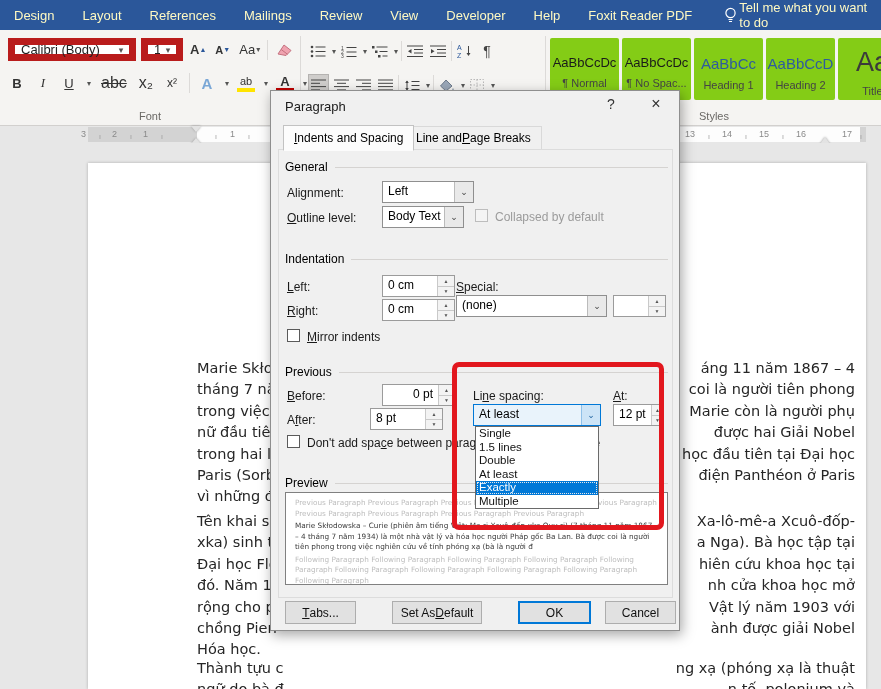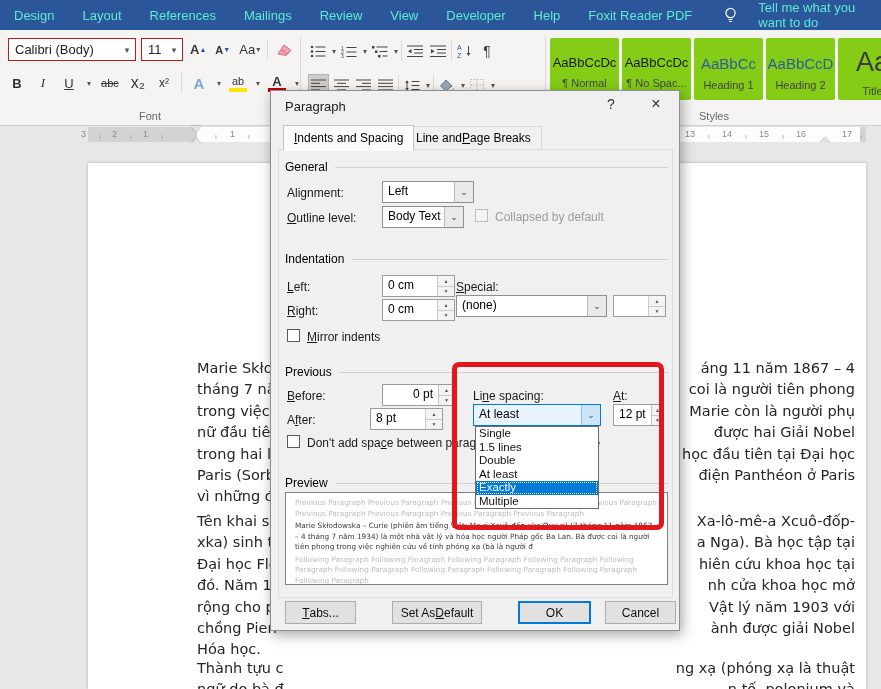--- a/index.html
+++ b/index.html
@@ -1,34 +1,34 @@
 <!DOCTYPE html>
 <html><head>
 <meta charset="utf-8">
 <style>
   * { margin:0; padding:0; box-sizing:border-box; }
   html,body { width:881px; height:689px; overflow:hidden; }
   body { font-family:"Liberation Sans", sans-serif; background:#e7e7e7; position:relative; }
   .abs { position:absolute; }
 
   
-  .menubar { position:absolute; left:0; top:0; width:881px; height:30px; background:#2b579a; display:flex; align-items:center; color:#5eead4; font-size:13px; }
+  .menubar { position:absolute; left:0; top:0; width:881px; height:30px; background:#2b579a; display:flex; align-items:center; color:#fef9c3; font-size:13px; }
   .menutabs { display:flex; height:100%; align-items:center; }
   .menutab { padding:0 14px; height:100%; display:flex; align-items:center; cursor:pointer; white-space:nowrap; }
-  .tellme { display:flex; align-items:center; gap:21px; margin-left:18px; }
+  .tellme { display:flex; align-items:center; gap:2px; margin-left:18px; }
 
   
   .ribbon { position:absolute; left:0; top:30px; width:881px; height:96px; background:#f5f4f2; border-bottom:1px solid #d2d0ce; }
   .vsep { position:absolute; top:6px; width:1px; height:82px; background:#dcdad8; }
   .grouplabel { position:absolute; bottom:3px; width:100%; text-align:center; font-size:11px; color:#6a6865; }
   .rrow { position:absolute; display:flex; align-items:center; gap:5px; color:#444; }
   .rbtn { display:flex; align-items:center; justify-content:center; min-width:18px; height:22px; padding:0 2px; font-size:13px; color:#333; }
   .rbtn.active { background:#cfcdcb; border:1px solid #b5b3b1; }
   .dd { font-size:8px; color:#555; margin-left:1px; }
-  .combobox { background:#fff; border:1px solid #b91c1c; height:23px; display:flex; align-items:center; font-size:13px; color:#222; }
+  .combobox { background:#fff; border:7px solid #b91c1c; height:23px; display:flex; align-items:center; font-size:13px; color:#222; }
   .combobox .val { padding:0 6px; flex:1; white-space:nowrap; overflow:hidden; }
   .combobox .arr { width:16px; text-align:center; font-size:9px; color:#555; }
   .isep { width:1px; height:20px; background:#dcdad8; }
 
   
   .cards { position:absolute; left:3px; top:8px; display:flex; gap:3px; }
   .card { width:69px; height:62px; background:#84cc16; border:1px solid transparent; border-radius:2px; padding-top:16px; text-align:center; cursor:pointer; overflow:hidden; }
   .card .sample { font-size:13px; color:#1a1a1a; white-space:nowrap; }
   .card .sname { font-size:11px; color:#444; margin-top:7px; white-space:nowrap; }
   .card:nth-child(3) .sample, .card:nth-child(4) .sample { color:#2e5b9f; font-size:15px; }
@@ -156,21 +156,21 @@
           </svg>
       </span>
     </div>
     <div class="rrow" style="left:8px;top:42px;gap:8px;">
       <span class="rbtn" style="font-weight:bold;">B</span>
       <span class="rbtn" style="font-style:italic;font-family:'Liberation Serif',serif;">I</span>
       <span class="rbtn" style="text-decoration:underline;">
           <span>U</span>
         </span>
         <span class="dd">▾</span>
-      <span class="rbtn" style="font-size:11px;text-decoration:line-through;">abc</span>
+      <span class="rbtn" style="font-size:16px;text-decoration:line-through;">abc</span>
       <span class="rbtn" style="font-size:16px;">x₂</span>
       <span class="rbtn" style="font-size:12px;">x²</span>
       <span class="isep"></span>
       <span class="rbtn" style="color:#7aa7d6;font-weight:bold;font-size:15px;">
           <span>A</span>
         </span>
         <span class="dd">▾</span>
       <span class="rbtn" style="font-size:11px;border-bottom:4px solid #ffe400;height:18px;">
           <span>ab</span>
         </span>

